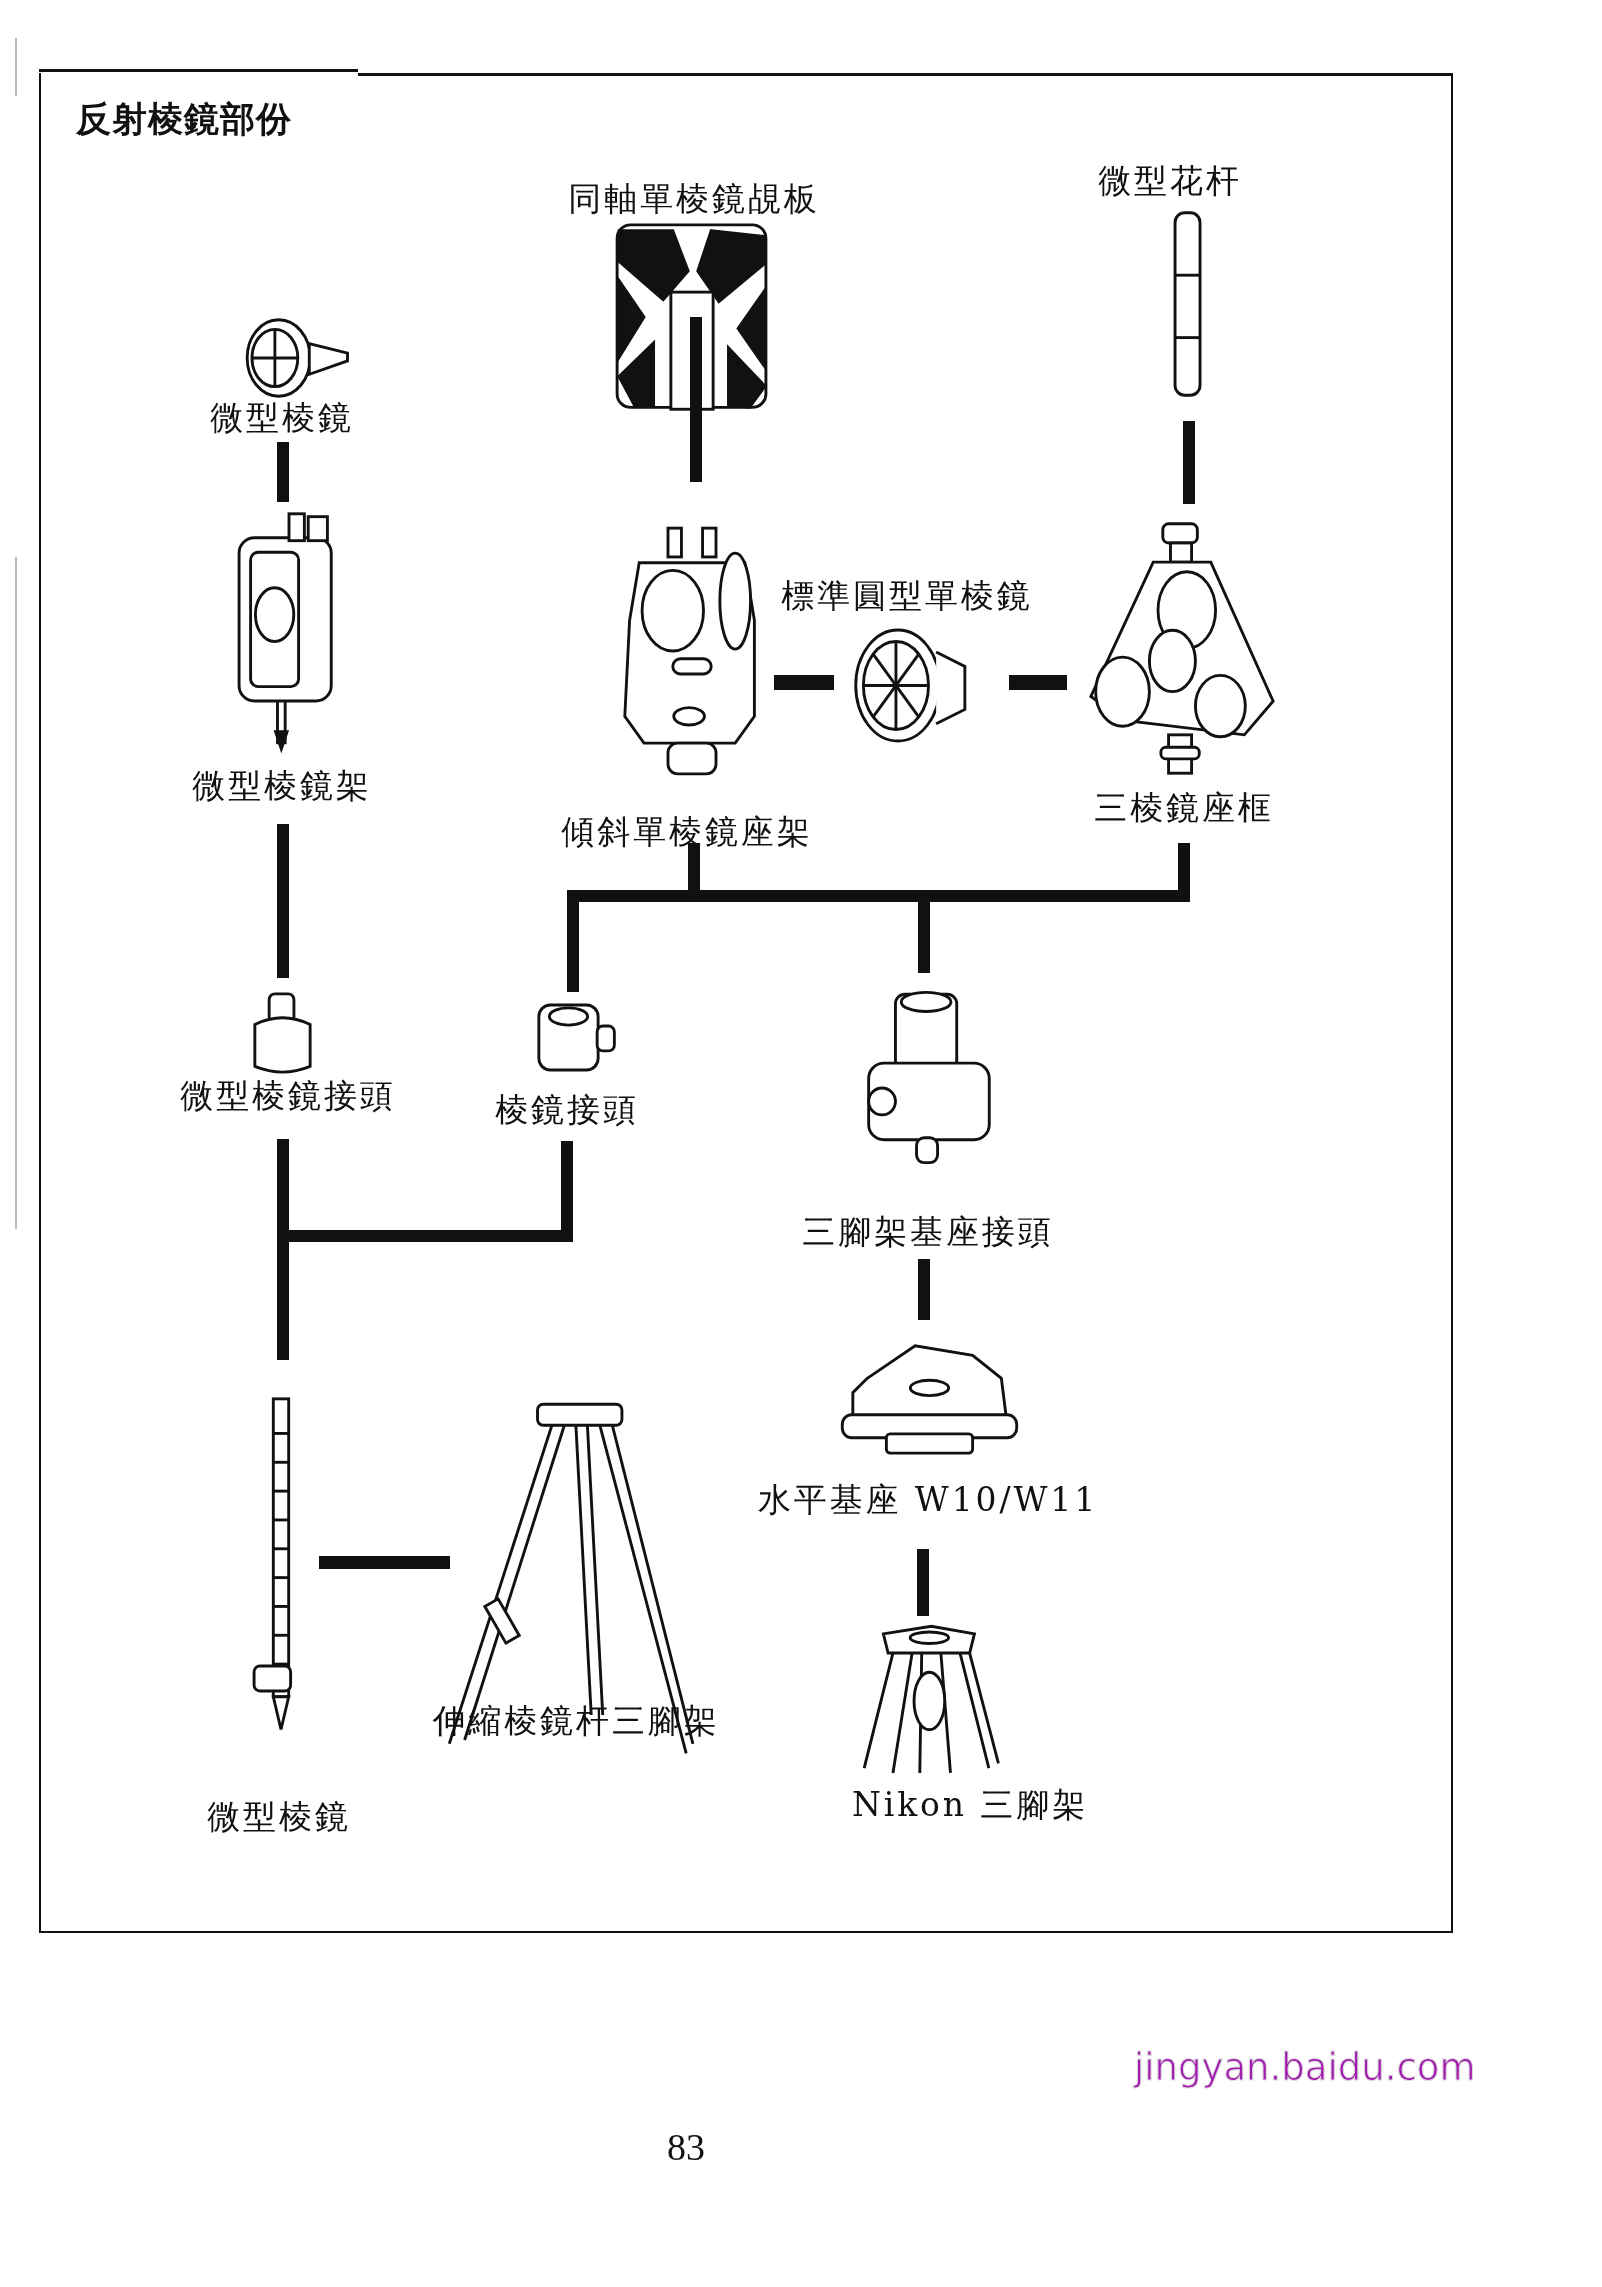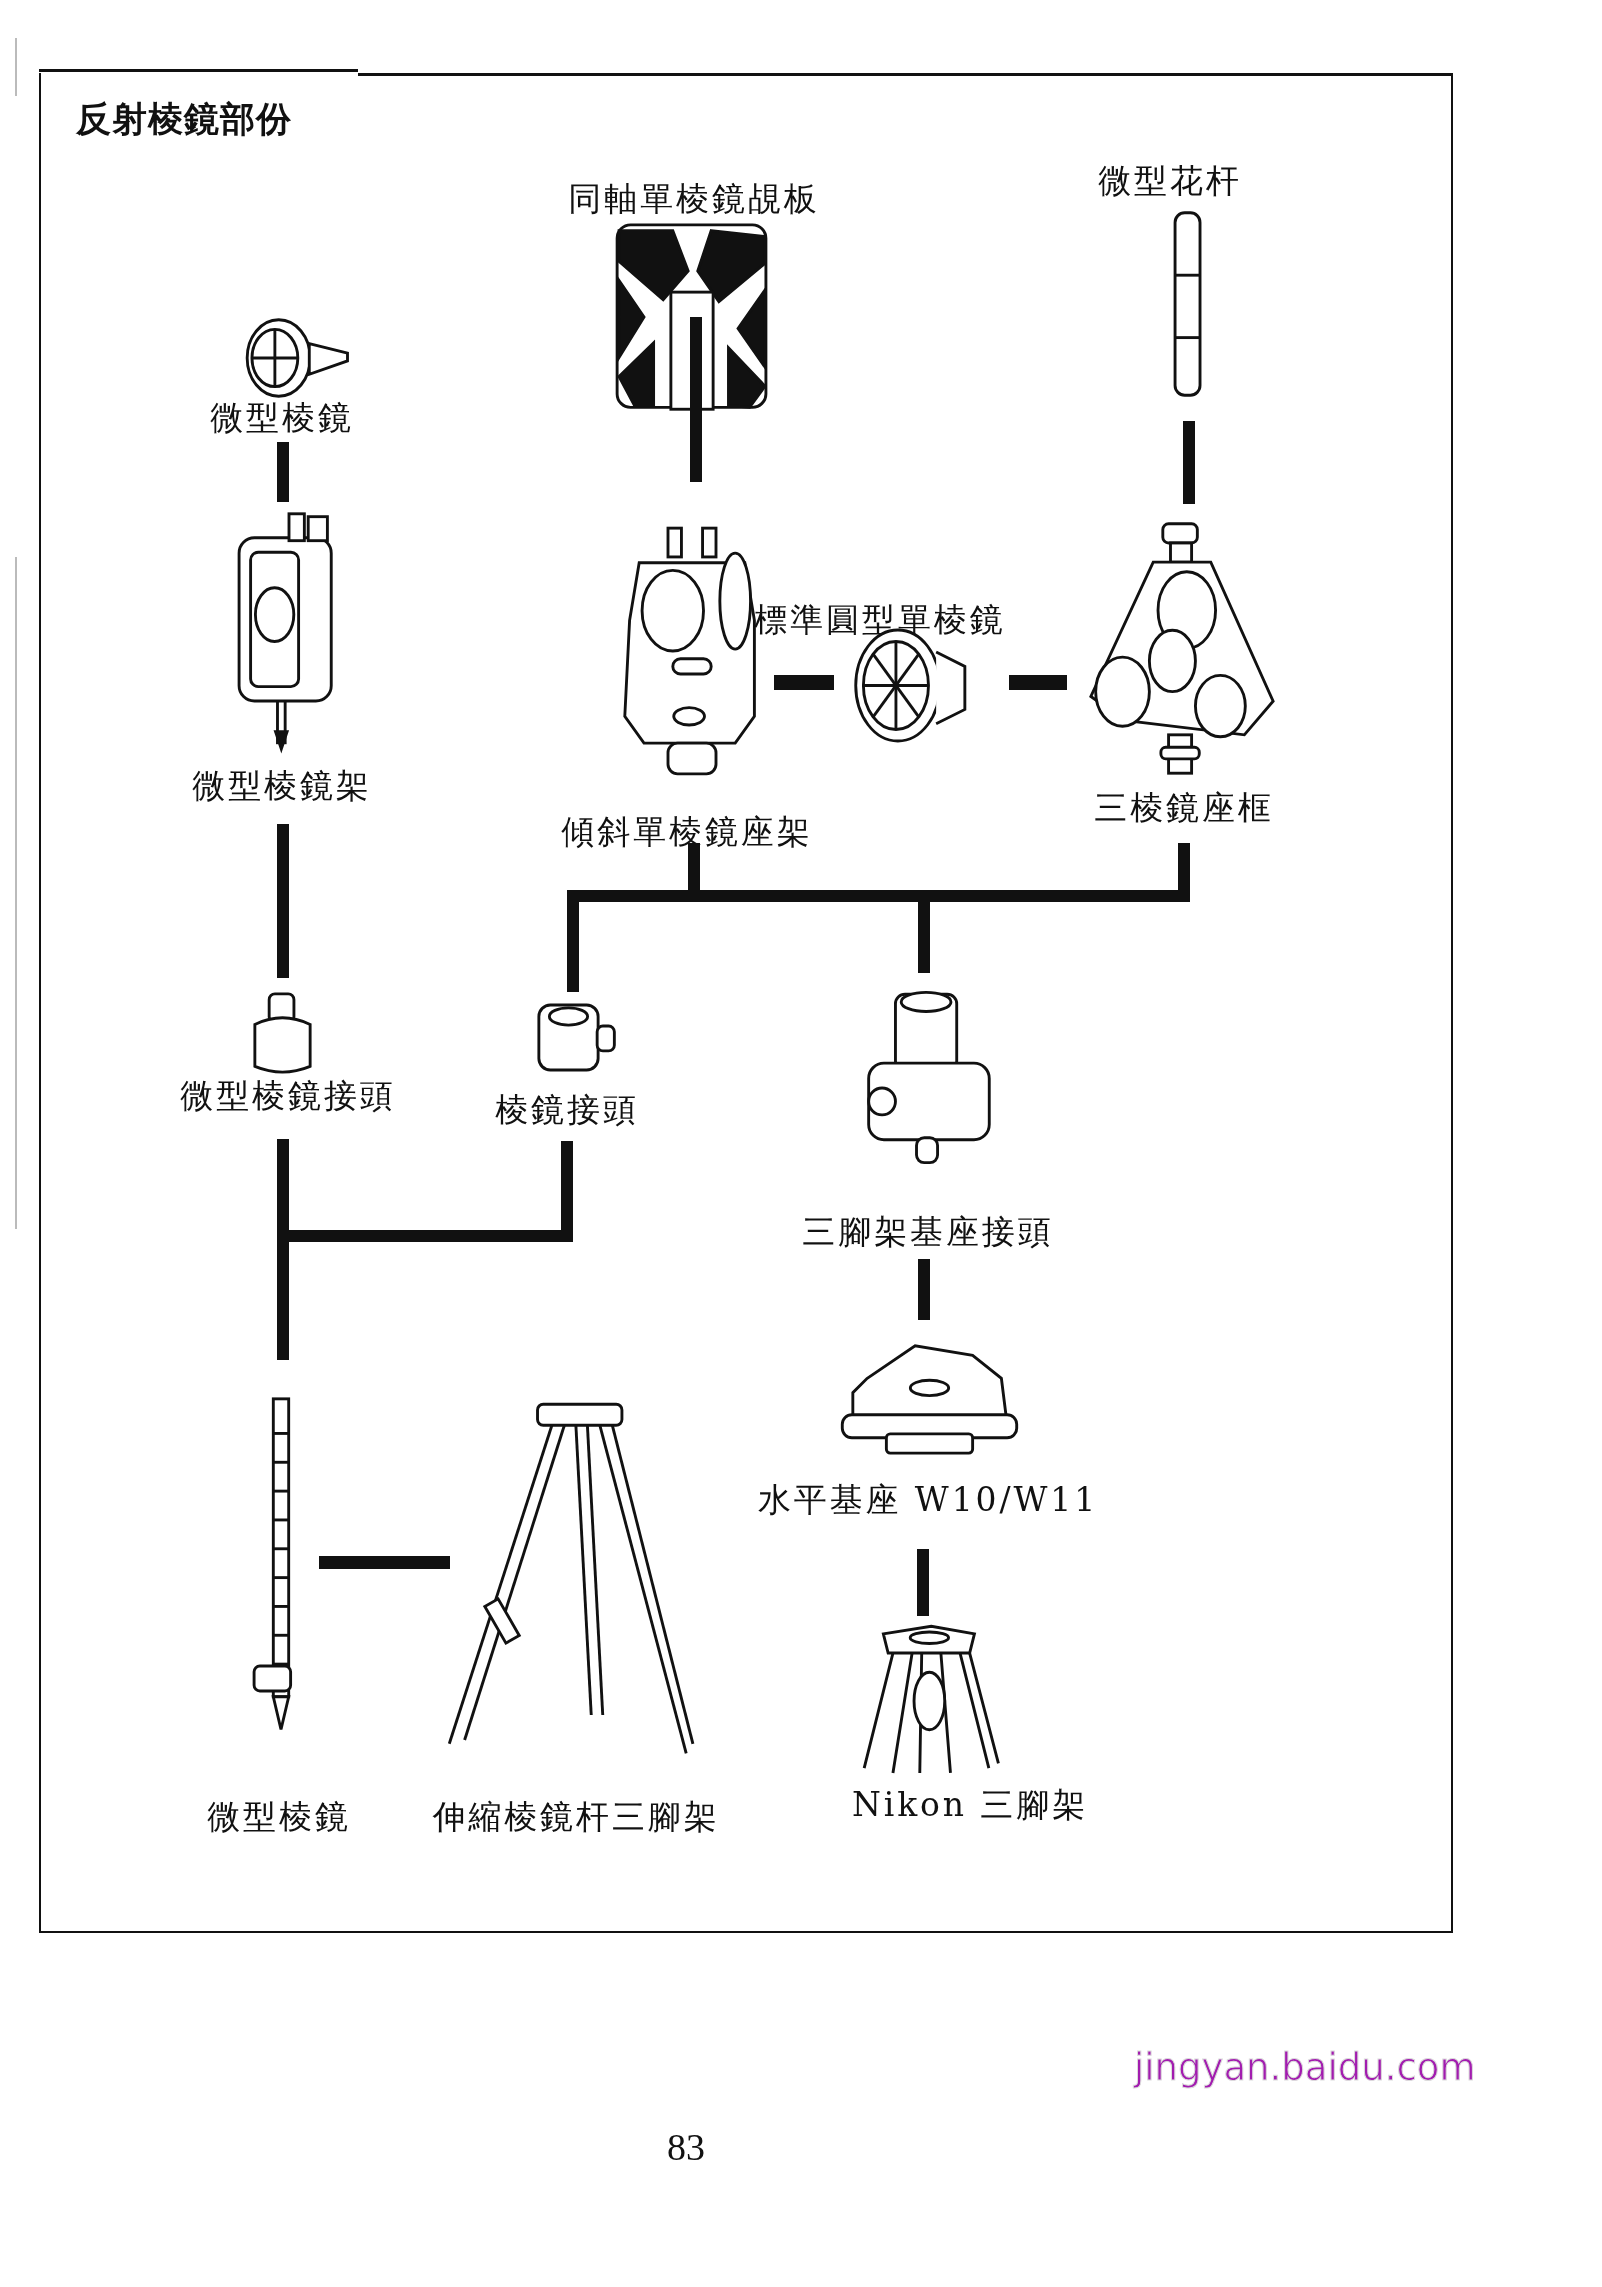--- a/index.html
+++ b/index.html
@@ -80,21 +80,21 @@
     <rect x="86" y="4" width="14" height="30"></rect>
   <path d="M20,40 L130,40 L140,100 L140,200 L120,228 L25,228 L5,200 L10,100 Z"></path>
   <ellipse cx="55" cy="90" rx="32" ry="42"></ellipse>
   <ellipse cx="120" cy="80" rx="16" ry="50"></ellipse>
   <rect x="55" y="140" width="40" height="16" rx="8"></rect>
   <ellipse cx="72" cy="200" rx="16" ry="9"></ellipse>
   <rect x="50" y="228" width="50" height="32" rx="10"></rect>
 </svg>
 <div class="lbl" style="left:687px;top:810px;">傾斜單棱鏡座架</div>
 
-<div class="lbl" style="left:880px;top:574px;margin-top:24px;">標準圓型單棱鏡</div>
+<div class="lbl" style="left:907px;top:574px;">標準圓型單棱鏡</div>
 <svg class="ill" style="left:850px;top:623px;" width="134" height="125" viewBox="0 0 140 130">
   <ellipse cx="50" cy="65" rx="44" ry="58"></ellipse>
   <ellipse cx="48" cy="65" rx="34" ry="46"></ellipse>
   <line x1="14" y1="65" x2="82" y2="65"></line>
     <line x1="48" y1="19" x2="48" y2="111"></line>
   <line x1="24" y1="32" x2="72" y2="98"></line>
     <line x1="72" y1="32" x2="24" y2="98"></line>
   <path d="M90,30 L120,45 L120,90 L90,105"></path>
 </svg>
 <div class="ln" style="left:774px;top:675px;width:60px;height:15.4px;"></div>
@@ -185,19 +185,19 @@
 <svg class="ill" style="left:432px;top:1398px;" width="259" height="375" viewBox="0 0 270 390">
   <rect x="110" y="6" width="88" height="22" rx="6"></rect>
   <path d="M125,28 L18,360" fill="none"></path>
     <path d="M138,28 L34,356" fill="none"></path>
   <path d="M150,28 L166,330" fill="none"></path>
     <path d="M162,28 L178,330" fill="none"></path>
   <path d="M175,28 L265,370" fill="none"></path>
     <path d="M188,28 L272,360" fill="none"></path>
   <rect x="65" y="210" width="16" height="44" transform="rotate(-30 73 232)"></rect>
 </svg>
-<div class="lbl" style="left:576px;top:1795px;">伸縮棱鏡杆三腳架</div>
+<div class="lbl" style="left:576px;top:1699px;">伸縮棱鏡杆三腳架</div>
 
 <div class="pagenum">83</div>
 <div class="wm">
   <span class="u">jingyan.baidu.com</span>
 </div>
 
 
 </body></html>

